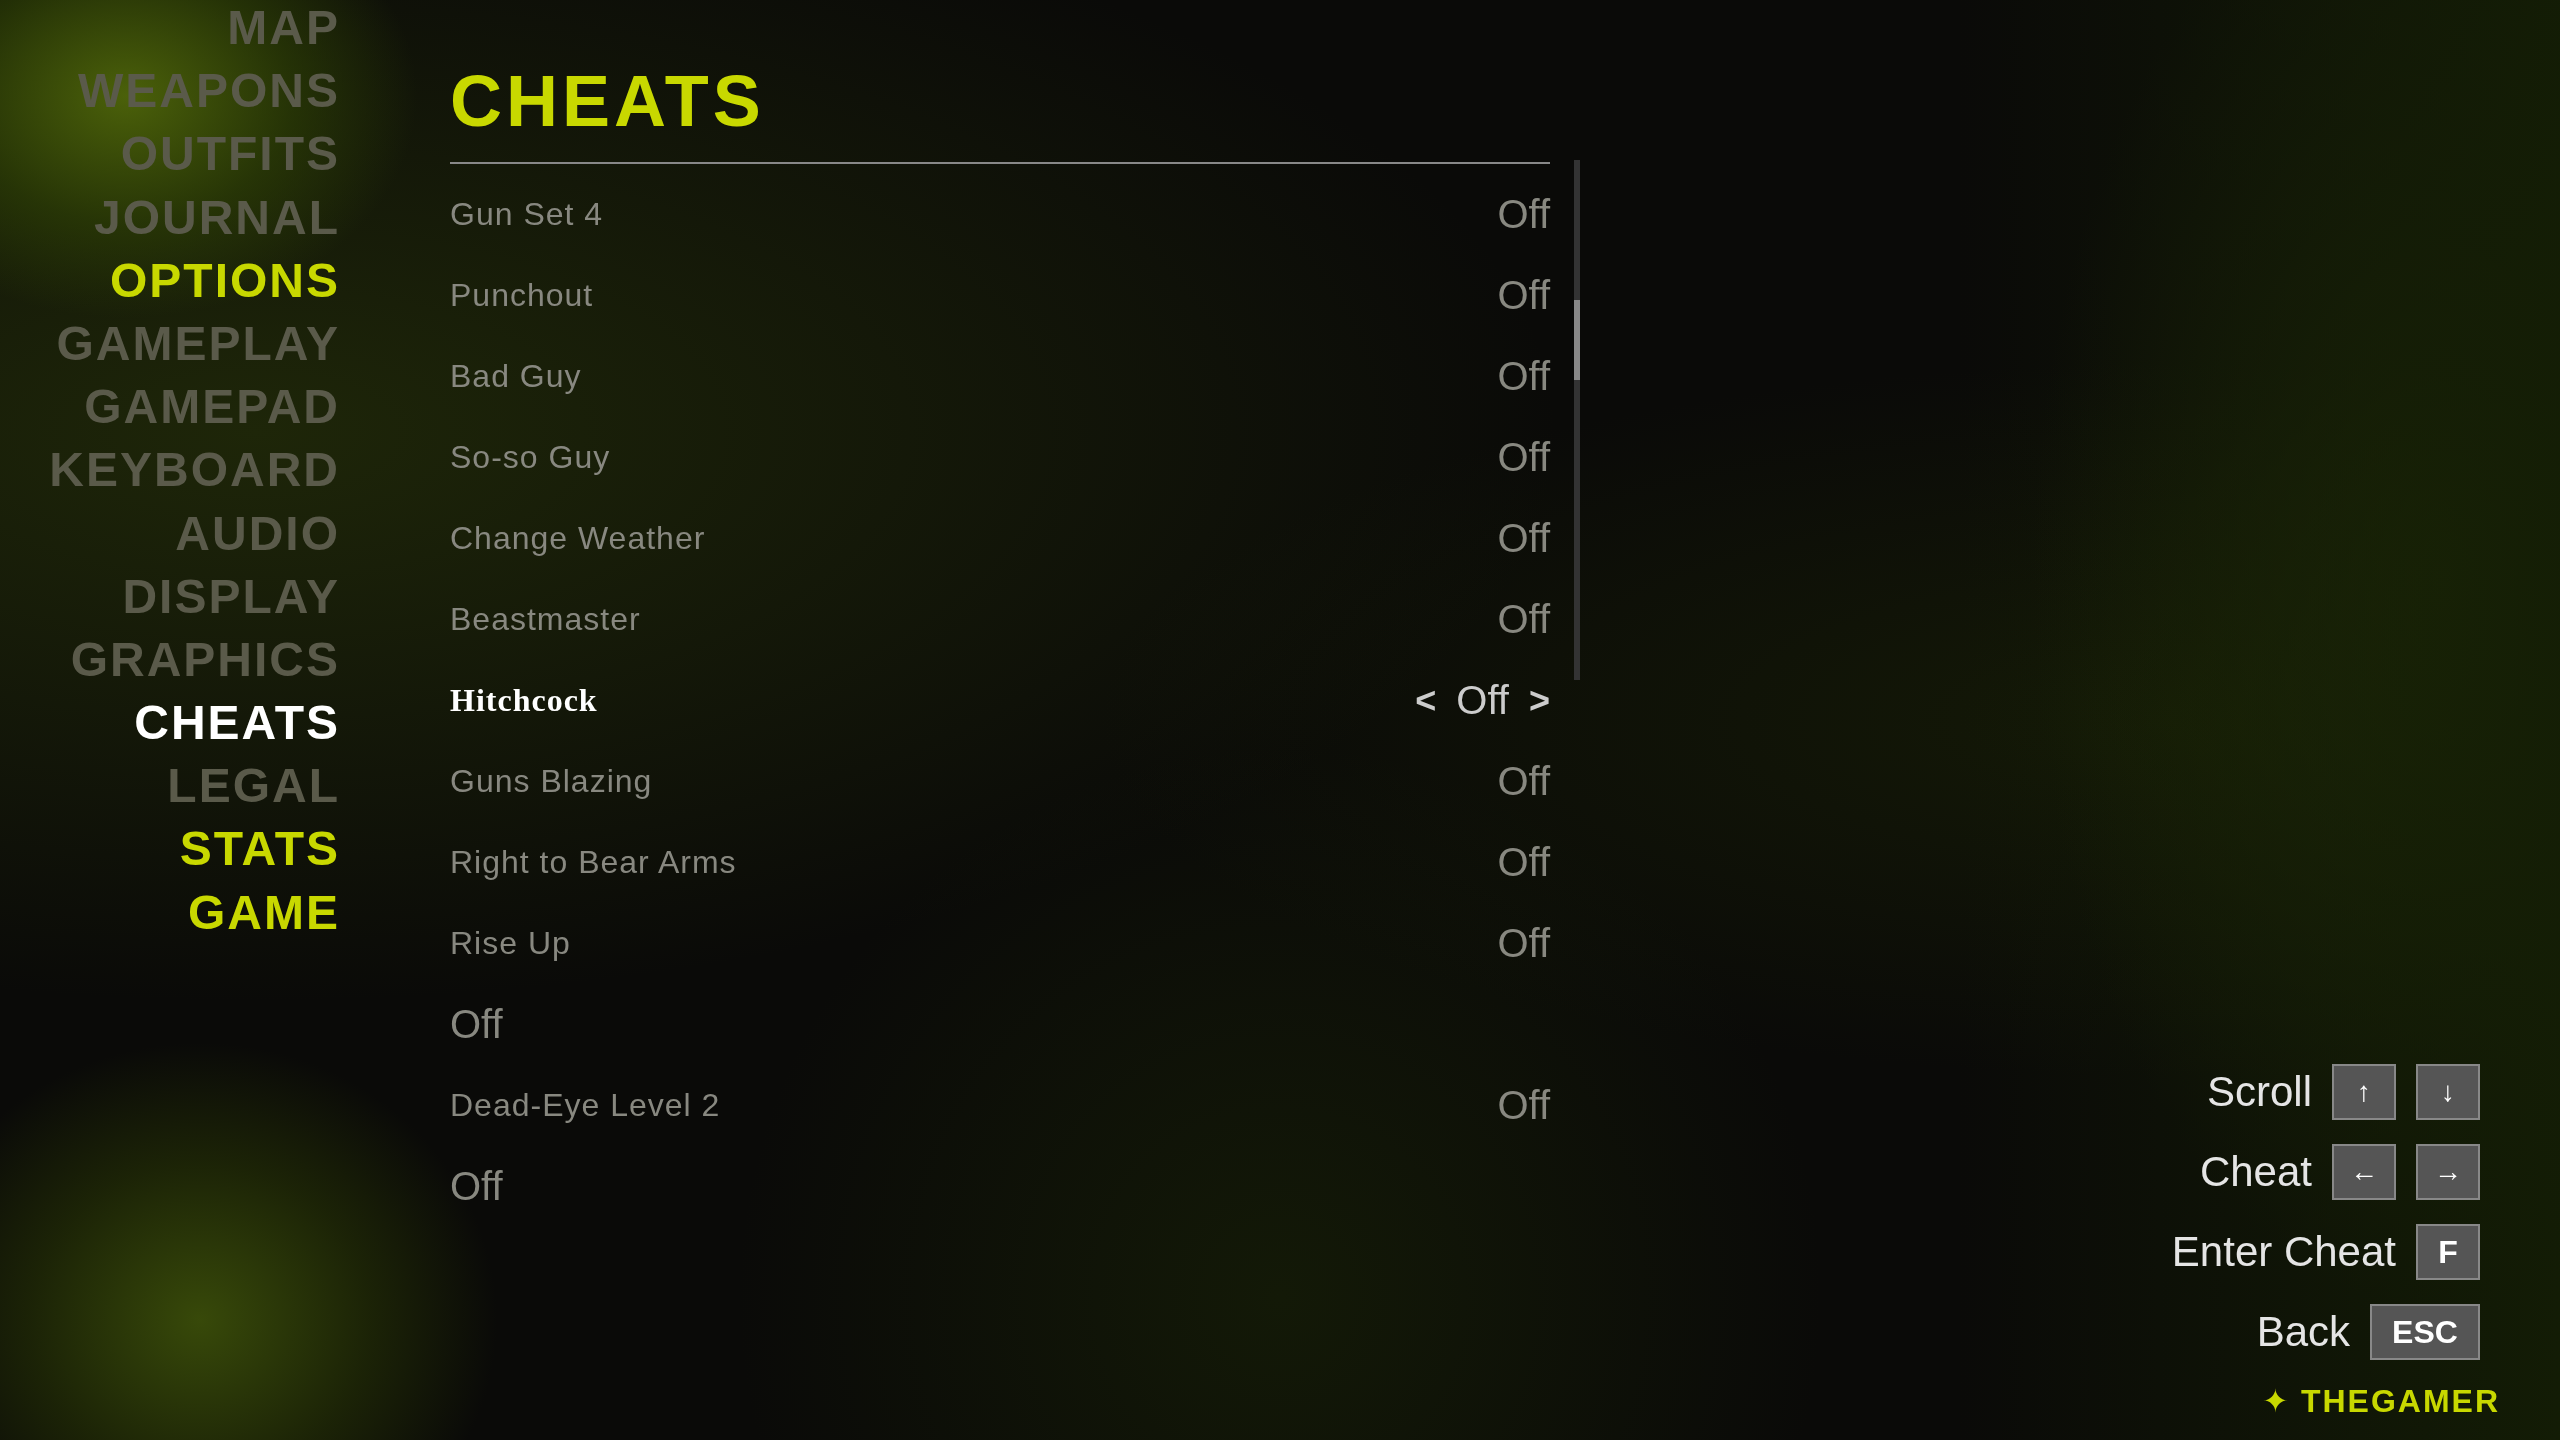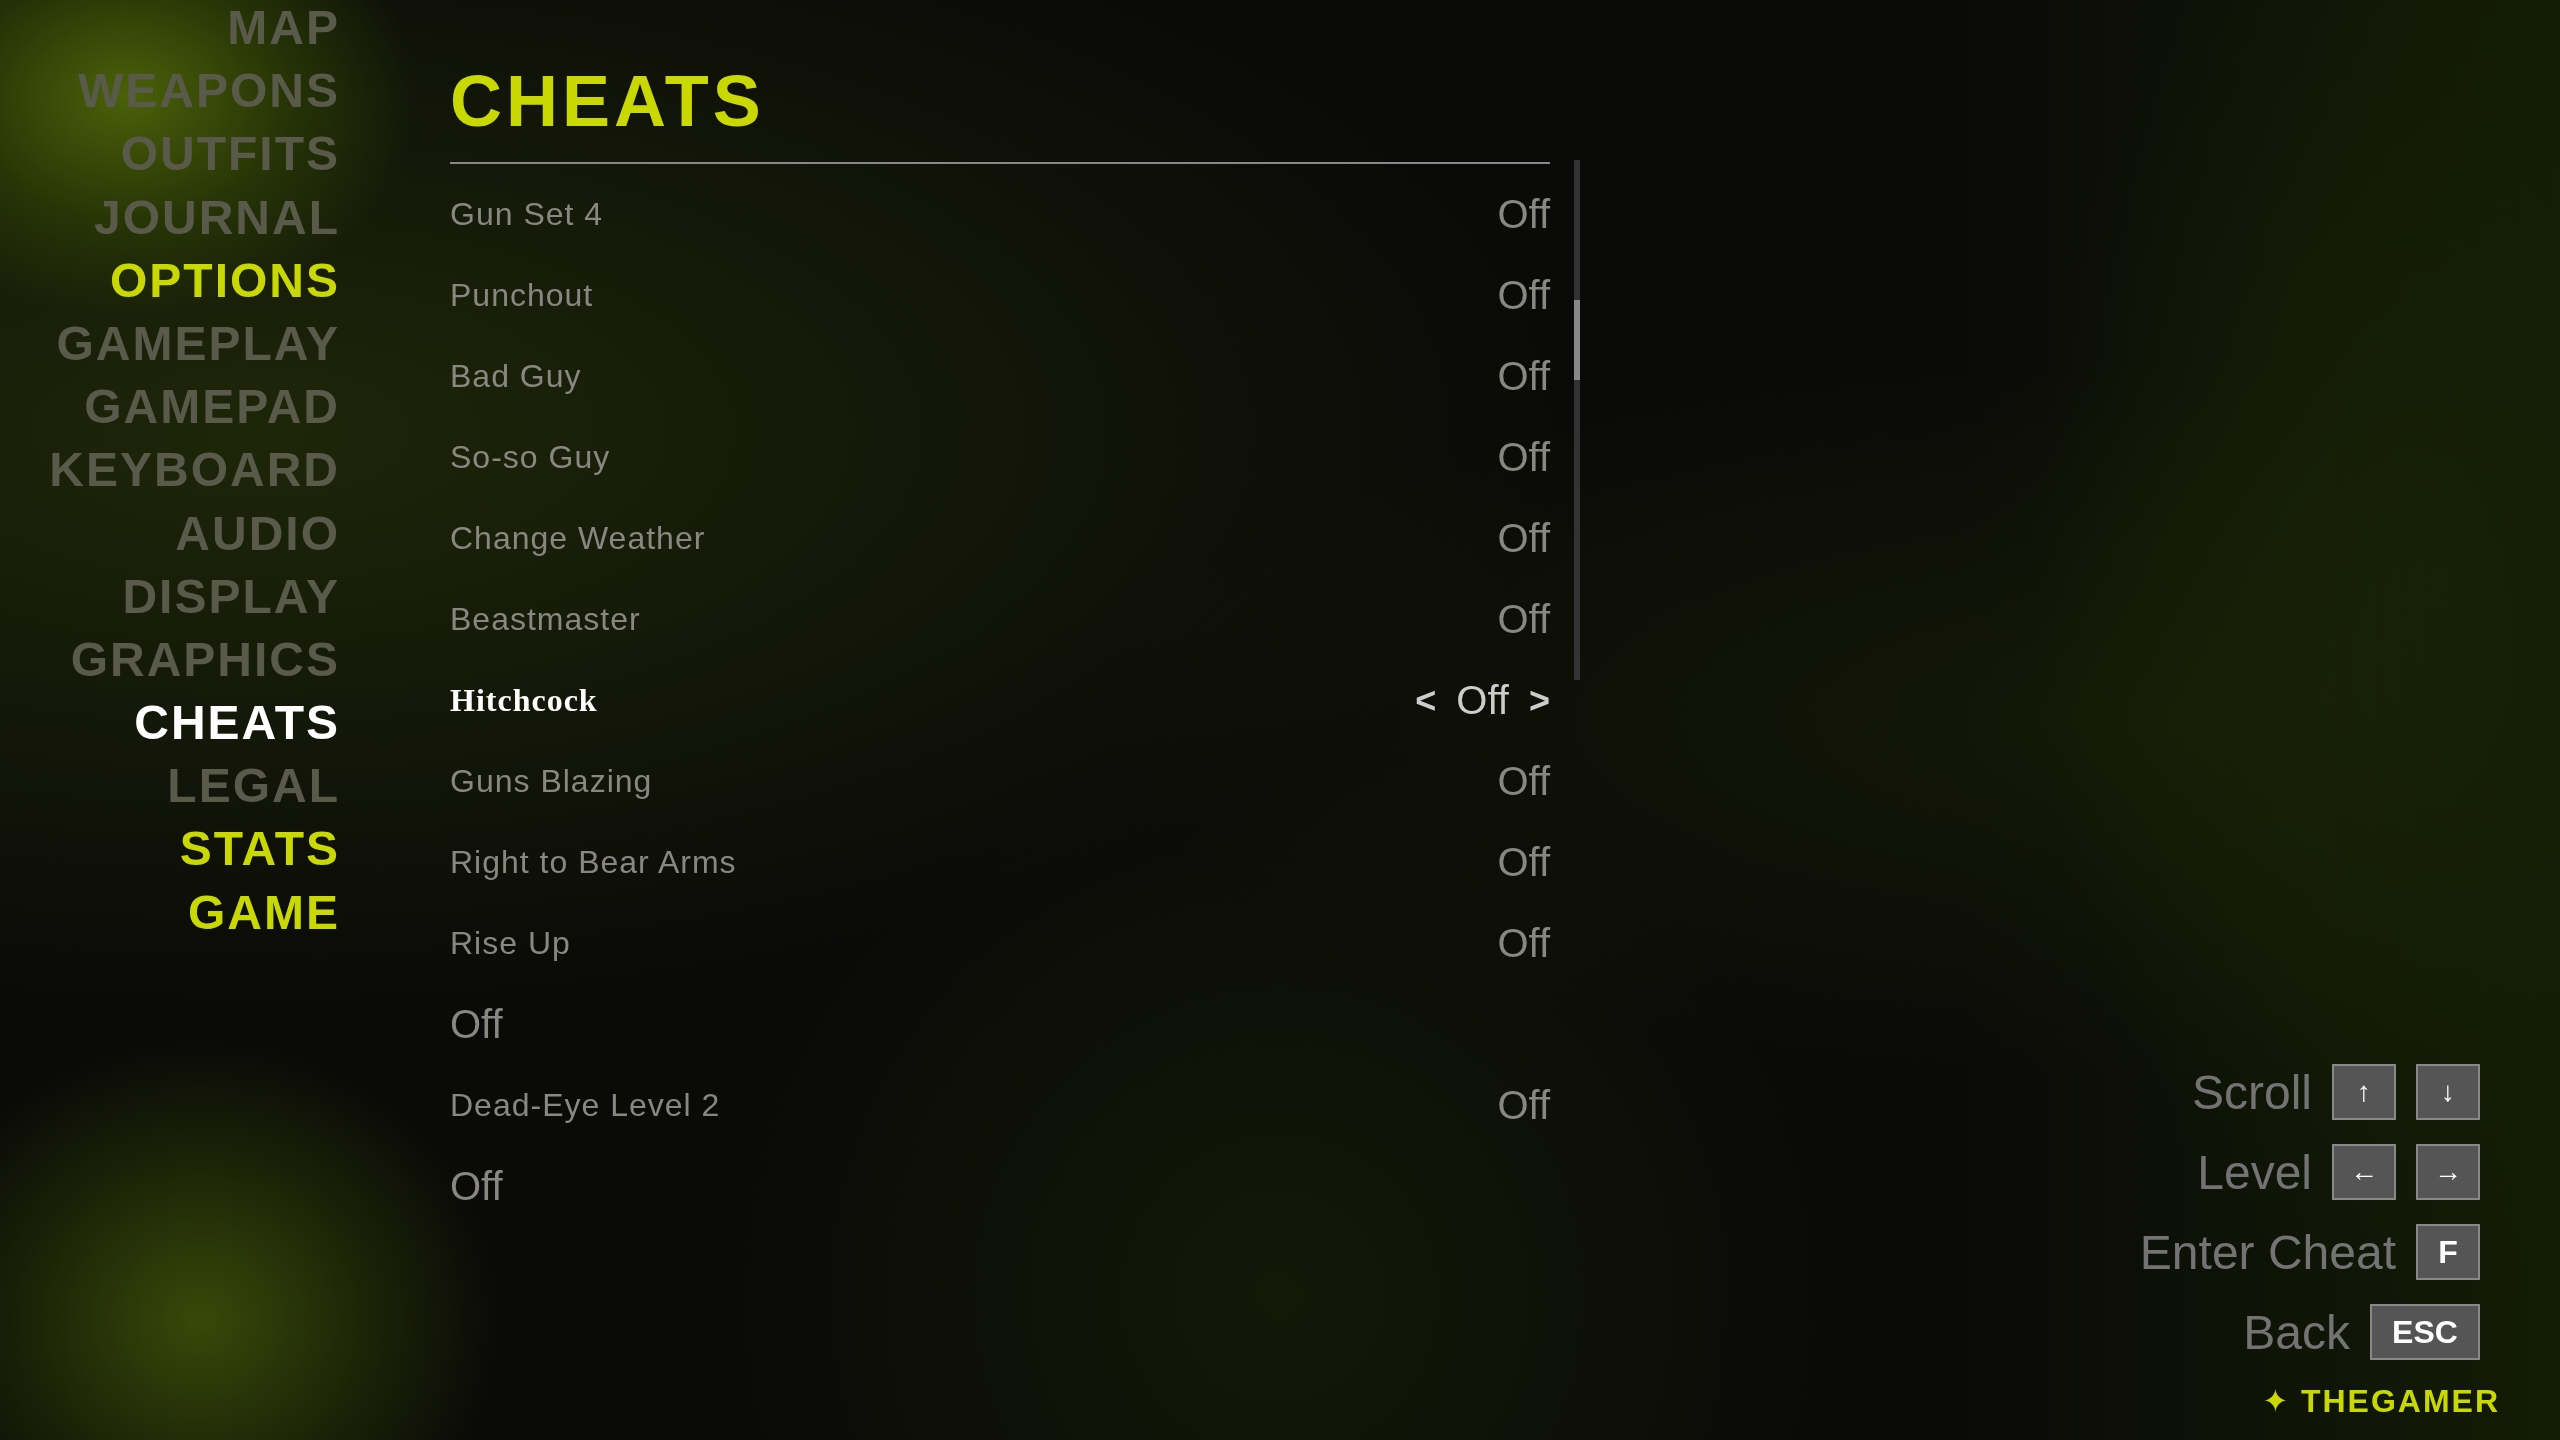--- a/index.html
+++ b/index.html
@@ -198,22 +198,22 @@
       gap: 24px;
     }
 
     .control-row {
       display: flex;
       align-items: center;
       gap: 20px;
     }
 
     .control-label {
-      font-size: 48px;
-      color: #737373;
+      font-size: 42px;
+      color: #e5e5e5;
       font-weight: 400;
     }
 
     .key-btn {
       display: flex;
       align-items: center;
       justify-content: center;
       background: #555;
       color: #ffffff;
       font-size: 32px;
@@ -367,21 +367,21 @@
     <span class="control-label">Scroll</span>
     <div class="key-btn">
       <span class="key-arrow">↑</span>
     </div>
     <div class="key-btn">
       <span class="key-arrow">↓</span>
     </div>
   </div>
 
   <div class="control-row">
-    <span class="control-label">Level</span>
+    <span class="control-label">Cheat</span>
     <div class="key-btn">
       <span class="key-arrow">←</span>
     </div>
     <div class="key-btn">
       <span class="key-arrow">→</span>
     </div>
   </div>
 
   <div class="control-row">
     <span class="control-label">Enter Cheat</span>

